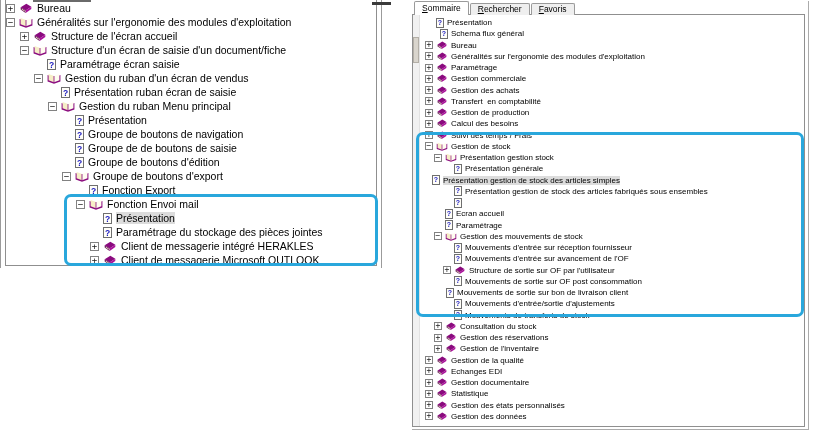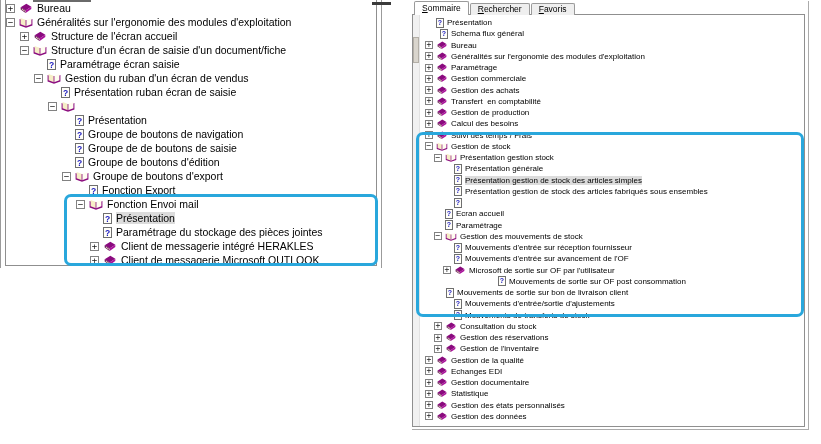--- a/index.html
+++ b/index.html
@@ -115,21 +115,21 @@
                 <path d="M1.6 1.0 L7.5 3.3 L7.5 10.2 L1.6 7.9 Z" fill="#f6eec6"></path>
                 <path d="M13.4 1.0 L7.5 3.3 L7.5 10.2 L13.4 7.9 Z" fill="#fffdf0"></path>
                 <path d="M7.5 3.3 L7.5 10.2" stroke="#8a0a7e" stroke-width="0.9"></path>
               </svg></span><span class="label">Gestion du ruban d'un écran de vendus</span></div>
           <div class="trow lrow" style="padding-left: 42px;"><span class="spacer"></span><span class="topic iconwrap">?</span><span class="label">Présentation ruban écran de saisie</span></div>
           <div class="trow lrow" style="padding-left: 42px;"><span class="expander">−</span><span class="iconwrap"><svg viewBox="0 0 15 12">
                 <path d="M0.5 2.2 L7.5 4.6 L14.5 2.2 L14.5 9.2 L7.5 11.6 L0.5 9.2 Z" fill="#8a0a7e"></path>
                 <path d="M1.6 1.0 L7.5 3.3 L7.5 10.2 L1.6 7.9 Z" fill="#f6eec6"></path>
                 <path d="M13.4 1.0 L7.5 3.3 L7.5 10.2 L13.4 7.9 Z" fill="#fffdf0"></path>
                 <path d="M7.5 3.3 L7.5 10.2" stroke="#8a0a7e" stroke-width="0.9"></path>
-              </svg></span></div>
+              </svg></span><span class="label">Gestion du ruban Menu principal</span></div>
           <div class="trow lrow" style="padding-left: 56px;"><span class="spacer"></span><span class="topic iconwrap">?</span><span class="label">Présentation</span></div>
           <div class="trow lrow" style="padding-left: 56px;"><span class="spacer"></span><span class="topic iconwrap">?</span><span class="label">Groupe de boutons de navigation</span></div>
           <div class="trow lrow" style="padding-left: 56px;"><span class="spacer"></span><span class="topic iconwrap">?</span><span class="label">Groupe de de boutons de saisie</span></div>
           <div class="trow lrow" style="padding-left: 56px;"><span class="spacer"></span><span class="topic iconwrap">?</span><span class="label">Groupe de boutons d'édition</span></div>
           <div class="trow lrow" style="padding-left: 56px;"><span class="expander">−</span><span class="iconwrap"><svg viewBox="0 0 15 12">
                 <path d="M0.5 2.2 L7.5 4.6 L14.5 2.2 L14.5 9.2 L7.5 11.6 L0.5 9.2 Z" fill="#8a0a7e"></path>
                 <path d="M1.6 1.0 L7.5 3.3 L7.5 10.2 L1.6 7.9 Z" fill="#f6eec6"></path>
                 <path d="M13.4 1.0 L7.5 3.3 L7.5 10.2 L13.4 7.9 Z" fill="#fffdf0"></path>
                 <path d="M7.5 3.3 L7.5 10.2" stroke="#8a0a7e" stroke-width="0.9"></path>
               </svg></span><span class="label">Groupe de boutons d'export</span></div>
@@ -233,40 +233,40 @@
                 <path d="M13.4 1.0 L7.5 3.3 L7.5 10.2 L13.4 7.9 Z" fill="#fffdf0"></path>
                 <path d="M7.5 3.3 L7.5 10.2" stroke="#8a0a7e" stroke-width="0.9"></path>
               </svg></span><span class="label">Gestion de stock</span></div>
           <div class="trow rrow" style="padding-left: 13px;"><span class="expander">−</span><span class="iconwrap"><svg viewBox="0 0 15 12">
                 <path d="M0.5 2.2 L7.5 4.6 L14.5 2.2 L14.5 9.2 L7.5 11.6 L0.5 9.2 Z" fill="#8a0a7e"></path>
                 <path d="M1.6 1.0 L7.5 3.3 L7.5 10.2 L1.6 7.9 Z" fill="#f6eec6"></path>
                 <path d="M13.4 1.0 L7.5 3.3 L7.5 10.2 L13.4 7.9 Z" fill="#fffdf0"></path>
                 <path d="M7.5 3.3 L7.5 10.2" stroke="#8a0a7e" stroke-width="0.9"></path>
               </svg></span><span class="label">Présentation gestion stock</span></div>
           <div class="trow rrow" style="padding-left: 22px;"><span class="spacer"></span><span class="topic iconwrap">?</span><span class="label">Présentation générale</span></div>
-          <div class="trow rrow" style="padding-left: 22px;"><span class="spacer"></span><span class="topic iconwrap">?</span><span class="label sel">Présentation gestion de stock des articles simples</span></div>
+          <div class="trow rrow" style=""><span class="spacer"></span><span class="topic iconwrap">?</span><span class="label sel">Présentation gestion de stock des articles simples</span></div>
           <div class="trow rrow" style="padding-left: 22px;"><span class="spacer"></span><span class="topic iconwrap">?</span><span class="label">Présentation gestion de stock des articles fabriqués sous ensembles</span></div>
           <div class="trow rrow" style="padding-left: 22px;"><span class="spacer"></span><span class="topic iconwrap">?</span></div>
           <div class="trow rrow" style="padding-left: 13px;"><span class="spacer"></span><span class="topic iconwrap">?</span><span class="label">Ecran accueil</span></div>
           <div class="trow rrow" style="padding-left: 13px;"><span class="spacer"></span><span class="topic iconwrap">?</span><span class="label">Paramétrage</span></div>
           <div class="trow rrow" style="padding-left: 13px;"><span class="expander">−</span><span class="iconwrap"><svg viewBox="0 0 15 12">
                 <path d="M0.5 2.2 L7.5 4.6 L14.5 2.2 L14.5 9.2 L7.5 11.6 L0.5 9.2 Z" fill="#8a0a7e"></path>
                 <path d="M1.6 1.0 L7.5 3.3 L7.5 10.2 L1.6 7.9 Z" fill="#f6eec6"></path>
                 <path d="M13.4 1.0 L7.5 3.3 L7.5 10.2 L13.4 7.9 Z" fill="#fffdf0"></path>
                 <path d="M7.5 3.3 L7.5 10.2" stroke="#8a0a7e" stroke-width="0.9"></path>
               </svg></span><span class="label">Gestion des mouvements de stock</span></div>
           <div class="trow rrow" style="padding-left: 22px;"><span class="spacer"></span><span class="topic iconwrap">?</span><span class="label">Mouvements d'entrée sur réception fournisseur</span></div>
           <div class="trow rrow" style="padding-left: 22px;"><span class="spacer"></span><span class="topic iconwrap">?</span><span class="label">Mouvements d'entrée sur avancement de l'OF</span></div>
           <div class="trow rrow" style="padding-left: 22px;"><span class="expander">+</span><span class="iconwrap"><svg viewBox="0 0 14 12">
                 <path d="M1.2 4.6 L7.4 0.8 L12.8 4.0 L6.6 8.2 Z" fill="#8a0a7e"></path>
                 <path d="M1.2 4.6 L1.2 7.2 L6.6 10.8 L6.6 8.2 Z" fill="#59054f"></path>
                 <path d="M12.8 4.0 L12.8 6.6 L6.6 10.8 L6.6 8.2 Z" fill="#a9109a"></path>
                 <path d="M2.2 6.0 L6.6 8.9 L6.6 9.9 L2.2 7.0 Z" fill="#f6eec6"></path>
-              </svg></span><span class="label">Microsoft de sortie sur OF par l'utilisateur</span></div>
-          <div class="trow rrow" style="padding-left: 22px; margin-left: 44px;"><span class="spacer"></span><span class="topic iconwrap">?</span><span class="label">Mouvements de sortie sur OF post consommation</span></div>
+              </svg></span><span class="label">Structure de sortie sur OF par l'utilisateur</span></div>
+          <div class="trow rrow" style="padding-left: 22px;"><span class="spacer"></span><span class="topic iconwrap">?</span><span class="label">Mouvements de sortie sur OF post consommation</span></div>
           <div class="trow rrow" style="padding-left: 14px;"><span class="spacer"></span><span class="topic iconwrap">?</span><span class="label">Mouvements de sortie sur bon de livraison client</span></div>
           <div class="trow rrow" style="padding-left: 22px;"><span class="spacer"></span><span class="topic iconwrap">?</span><span class="label">Mouvements d'entrée/sortie d'ajustements</span></div>
           <div class="trow rrow" style="padding-left: 22px;"><span class="spacer"></span><span class="topic iconwrap">?</span><span class="label">Mouvements de transferts de stock</span></div>
           <div class="trow rrow" style="padding-left: 13px;"><span class="expander">+</span><span class="iconwrap"><svg viewBox="0 0 14 12">
                 <path d="M1.2 4.6 L7.4 0.8 L12.8 4.0 L6.6 8.2 Z" fill="#8a0a7e"></path>
                 <path d="M1.2 4.6 L1.2 7.2 L6.6 10.8 L6.6 8.2 Z" fill="#59054f"></path>
                 <path d="M12.8 4.0 L12.8 6.6 L6.6 10.8 L6.6 8.2 Z" fill="#a9109a"></path>
                 <path d="M2.2 6.0 L6.6 8.9 L6.6 9.9 L2.2 7.0 Z" fill="#f6eec6"></path>
               </svg></span><span class="label">Consultation du stock</span></div>
           <div class="trow rrow" style="padding-left: 13px;"><span class="expander">+</span><span class="iconwrap"><svg viewBox="0 0 14 12">

